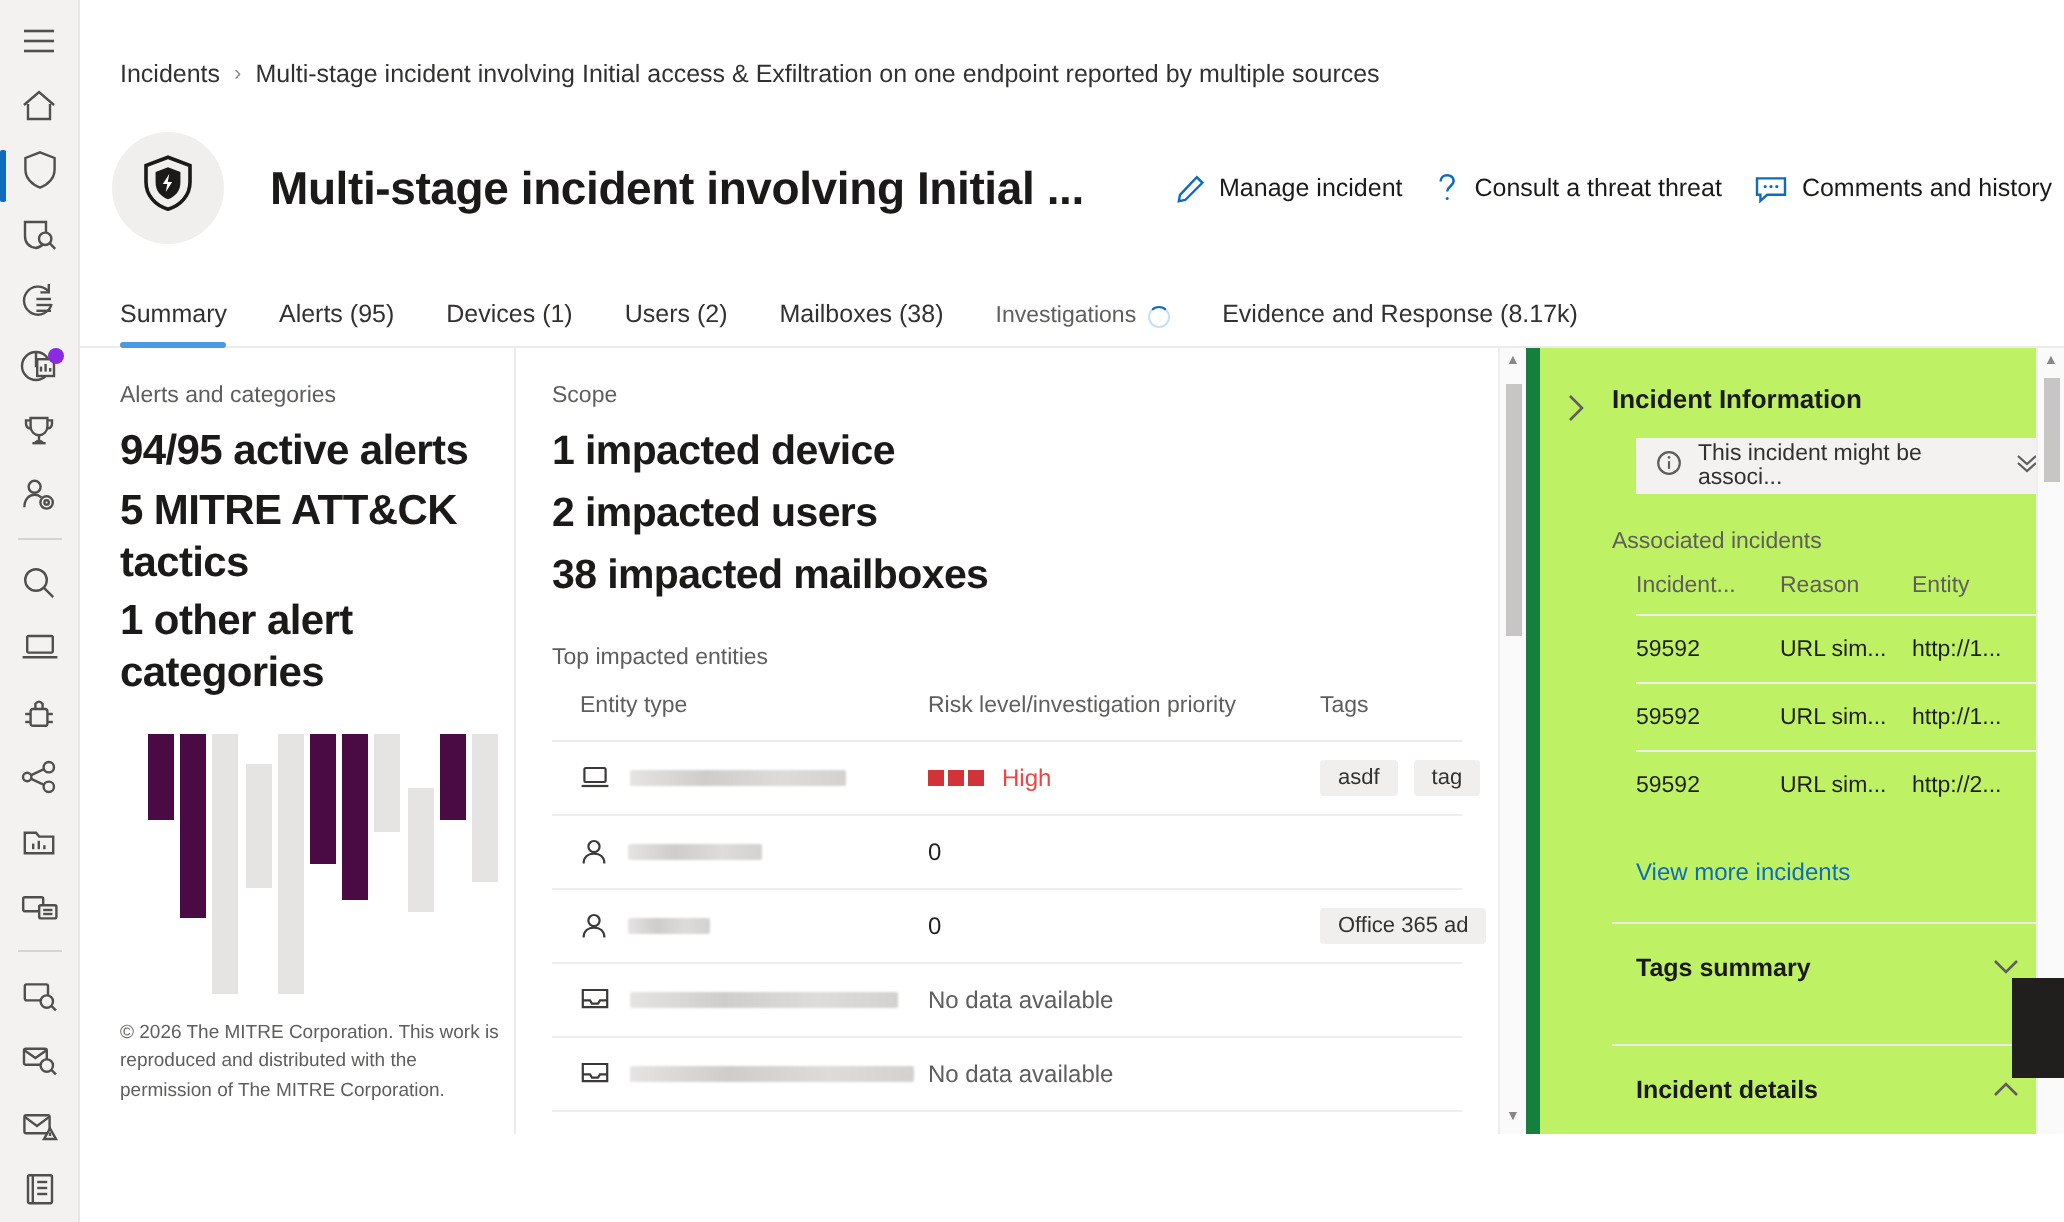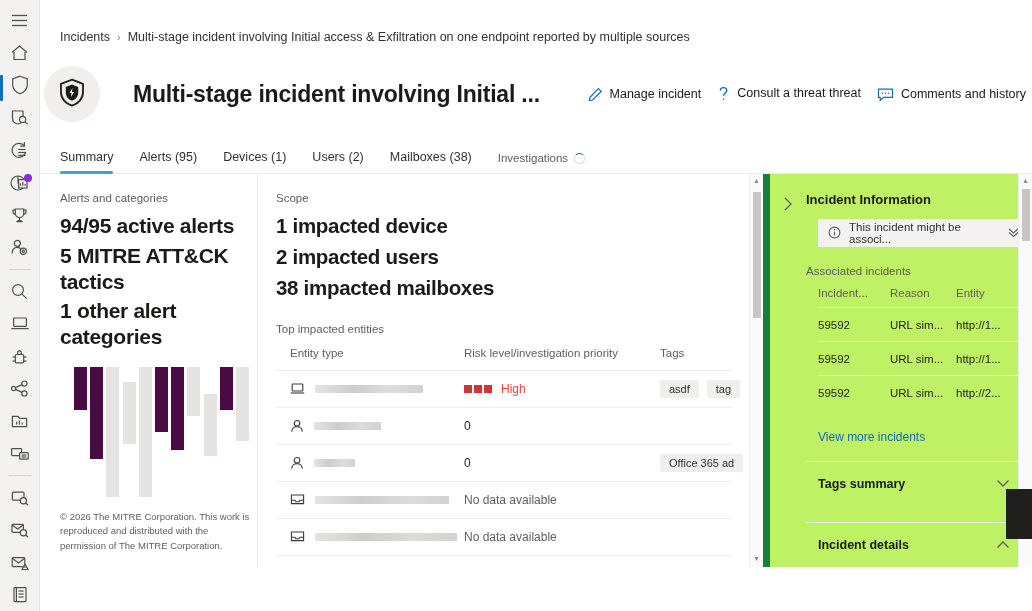--- a/index.html
+++ b/index.html
@@ -49,42 +49,42 @@
     display: flex; align-items: center; gap: 7px;
     white-space: nowrap;
   }
   .breadcrumb .crumb-link { color: #323130; }
   .breadcrumb .chev { color: #8a8886; font-size: 11px; }
   .breadcrumb .crumb-current { color: #323130; }
 
   
   .title-row {
     display: flex; align-items: center;
-    padding: 22px 0 0 4px;
-    gap: 11px;
+    padding: 22px 0 0 16px;
+    gap: 1px;
   }
   .inc-avatar {
     width: 56px; height: 56px; border-radius: 50%;
     background: #f0efee;
     display: flex; align-items: center; justify-content: center;
     flex: 0 0 56px;
   }
   .inc-title {
     font-size: 23px; font-weight: bold; letter-spacing: -0.2px;
     color: #1b1a19;
     margin-left: 22px;
     white-space: nowrap;
   }
   .title-actions {
     margin-left: auto; display: flex; align-items: center;
     gap: 16px; padding-right: 6px;
     font-size: 12.5px; color: #1b1a19;
     white-space: nowrap;
   }
-  .action { display: flex; gap: 7px; }
+  .action { display: flex; align-items: center; gap: 7px; }
   .action .glyph { color: #0f6cbd; display:flex; align-items:center; }
 
   
   .tabs {
     display: flex; align-items: flex-end; gap: 0;
     padding-left: 20px; margin-top: 22px;
     border-bottom: 1px solid #edebe9;
     position: relative;
   }
   .tab {
@@ -507,20 +507,23 @@
       <div class="tab">
           <span>Users (2)</span>
         </div>
       <div class="tab">
           <span>Mailboxes (38)</span>
         </div>
       <div class="tab muted">
         <span>Investigations</span>
         <span class="spinner"></span>
       </div>
+      <div class="tab">
+          <span>Evidence and Response (8.17k)</span>
+        </div>
     </div>
 
     <div class="cols">
 
       <div class="col-left">
         <div class="section-label">Alerts and categories</div>
         <div class="big-stat">94/95 active alerts</div>
         <div class="big-stat">5 MITRE ATT&amp;CK tactics</div>
         <div class="big-stat">1 other alert categories</div>
 

